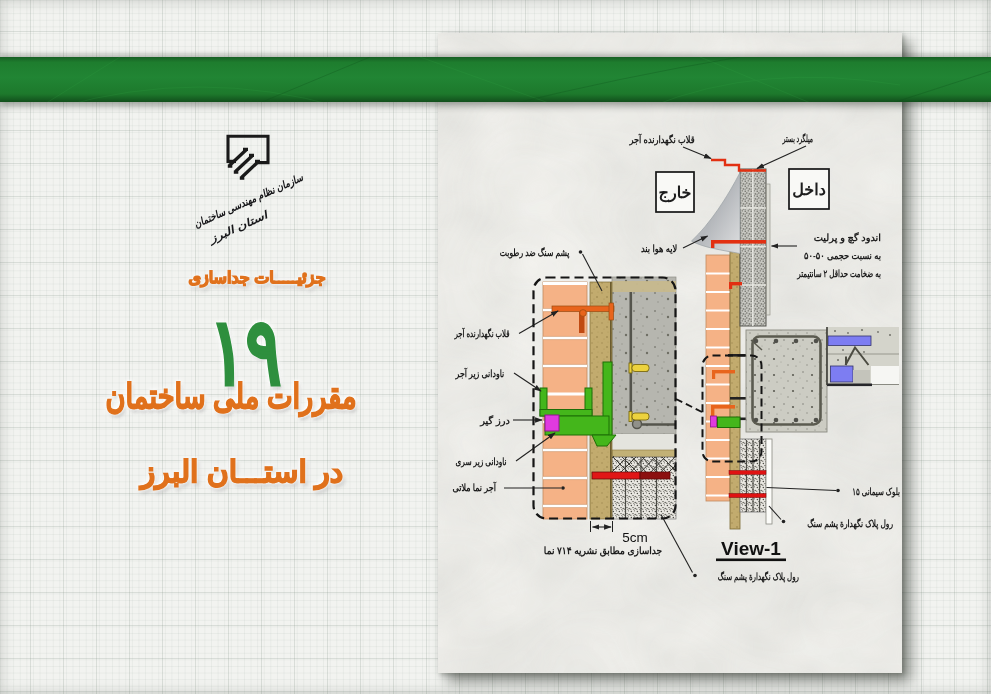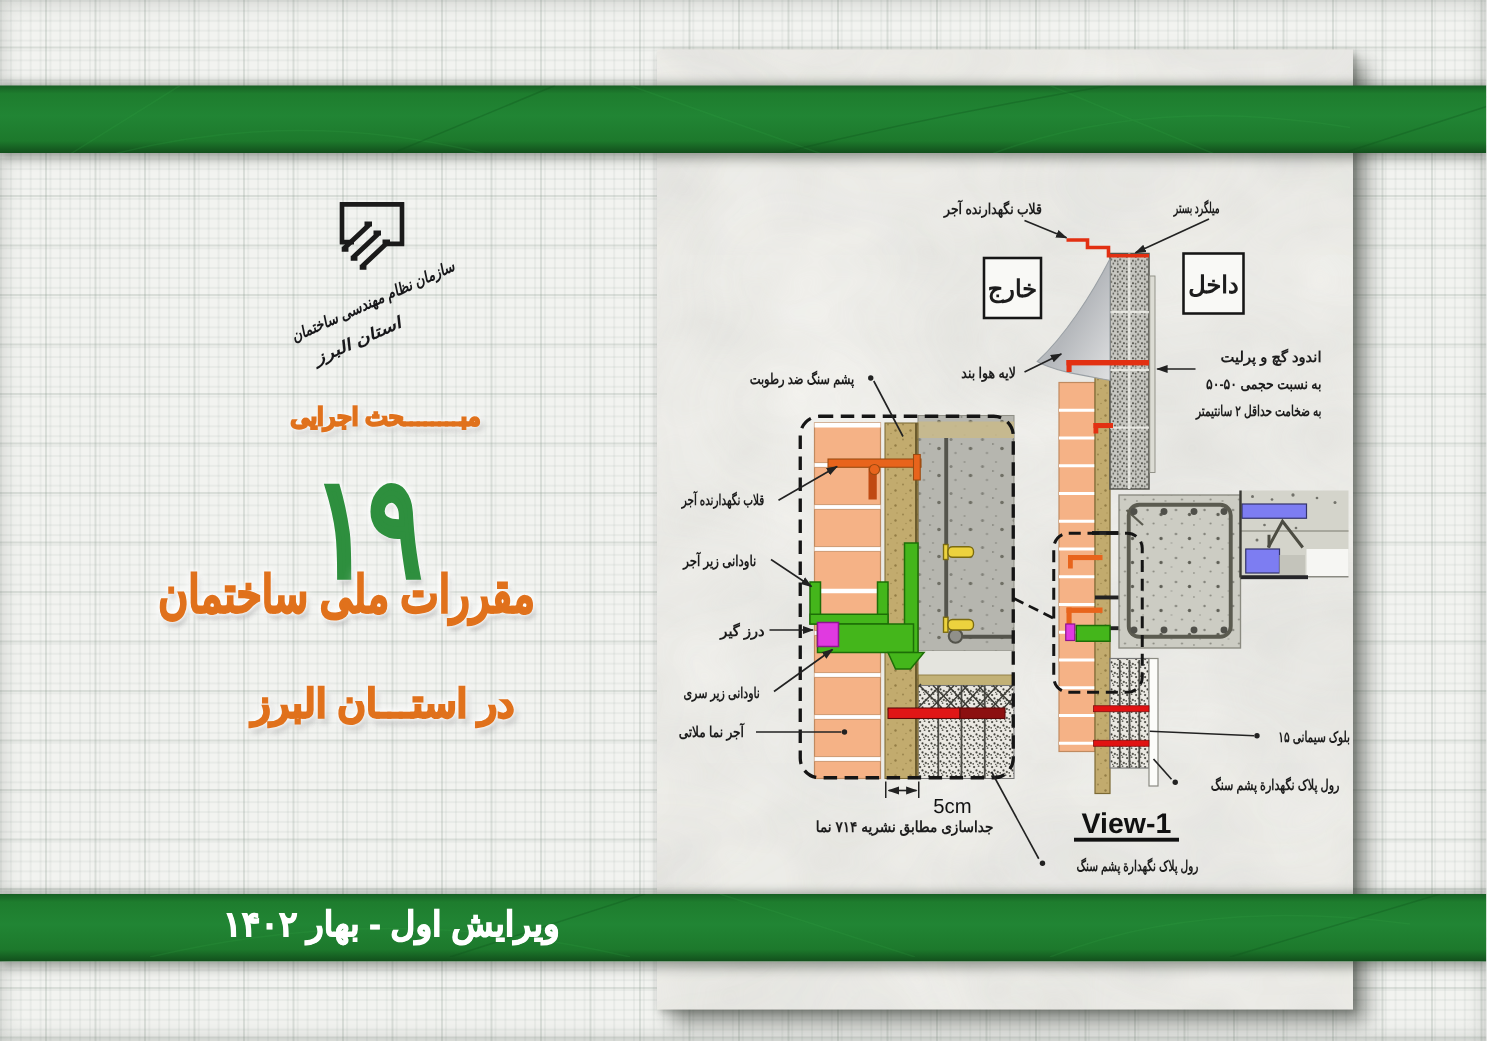--- a/index.html
+++ b/index.html
@@ -53,57 +53,43 @@
           <path d="M700,0 L820,50"></path>
           <path d="M120,0 L40,50"></path>
         </g>
     <g stroke="#0e4f1a" stroke-width="1" opacity=".3" fill="none">
       <path d="M250,50 L370,0"></path>
           <path d="M500,50 Q620,20 740,0"></path>
           <path d="M880,50 L991,14"></path>
         </g>
   </svg></div>
 
-  <div id="band2" class="band abs">
-      <svg width="991" height="42" style="position:absolute;left:0;top:0">
-    <g stroke="#35a847" stroke-width="1" opacity=".18" fill="none">
-      <path d="M100,42 Q260,4 420,42"></path>
-          <path d="M480,0 L610,42"></path>
-          <path d="M700,42 Q800,2 940,20"></path>
-        </g>
-    <g stroke="#0e4f1a" stroke-width="1" opacity=".3" fill="none">
-          <path d="M300,42 L430,0"></path>
-          <path d="M820,42 L960,0"></path>
-        </g>
-  </svg>
-      <div class="ed">ویرایش اول - بهار ۱۴۰۲</div>
-    </div>
 
   <svg class="abs" style="left:180px;top:125px;z-index:2" width="160" height="130" viewBox="0 0 160 130">
     <g fill="none" stroke="#1a1a1a">
       <path d="M46.5,11.2 H89.5 M48,10 V37.5 M88,10 V38.5 M46.5,36.4 H56 M78,37.6 H89.5" stroke-width="3.1"></path>
       <path d="M66.5,24.5 L49.5,40.5 M63,24.3 h5 M47.8,41.2 h4.5" stroke-width="3.3"></path>
       <path d="M72.5,30.5 L55.5,46.5 M69,30.3 h5 M53.8,47.2 h4.5" stroke-width="3.3"></path>
       <path d="M78.5,36.5 L61.5,52.5 M75,36.3 h5 M59.8,53.2 h4.5" stroke-width="3.3"></path>
     </g>
 
     <g fill="#17171a" font-weight="bold" transform="rotate(-24 70 79)">
       <text x="70" y="79" font-size="10.5" text-anchor="middle" font-style="italic" textLength="118" lengthAdjust="spacingAndGlyphs">سازمان نظام مهندسی ساختمان</text>
       <text x="50" y="99" font-size="10.5" text-anchor="middle" font-style="italic" textLength="62" lengthAdjust="spacingAndGlyphs">استان البرز</text>
     </g>
   </svg>
 
-  <div class="hl abs" id="hs" style="top:268px;left:186px;width:142px;text-align:center;font-size:16px;">مبــــــــحث اجرایی</div>
+  <div class="hl abs" id="hs" style="top:268px;left:186px;width:142px;text-align:center;font-size:16px;">جزئیـــــات جداسازی</div>
 
 
   <div class="hl abs" id="h19" style="top:298px;left:204px;width:90px;text-align:center;font-size:93px;color:#2e8f3e;-webkit-text-stroke:2px #2e8f3e;transform:scaleX(.72);">۱۹</div>
 
   <div class="hl abs" id="hm" style="top:376px;left:31px;width:400px;text-align:center;font-size:34px;transform:scaleX(.8);">مقررات ملی ساختمان</div>
 
-  <div class="hl abs" id="hp" style="top:454px;left:170px;width:173px;text-align:center;font-size:26px;">در استـــان البرز</div>
+  <div class="hl abs" id="hp" style="top:454px;left:170px;width:173px;text-align:center;font-size:30px;">در استـــان البرز</div>
 
   <svg id="draw" class="abs" style="left:0;top:0;z-index:2" width="991" height="694" viewBox="0 0 991 694">
     <defs>
       <pattern id="conc" width="21" height="18" patternUnits="userSpaceOnUse">
         <rect width="21" height="18" fill="#b6b6af"></rect>
         <circle cx="4" cy="5" r="1" fill="#82827a"></circle>
           <circle cx="13" cy="2" r="0.7" fill="#94948c"></circle>
         <circle cx="17" cy="11" r="1.2" fill="#6e6e64"></circle>
           <circle cx="7" cy="14" r="0.8" fill="#95958e"></circle>
         <circle cx="11" cy="8" r="0.5" fill="#62625a"></circle>

